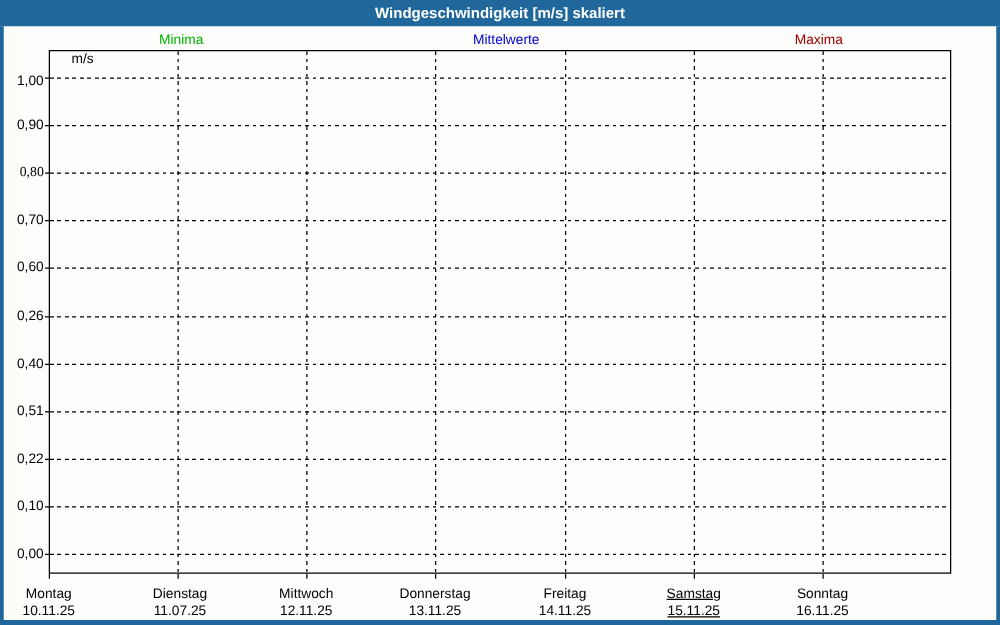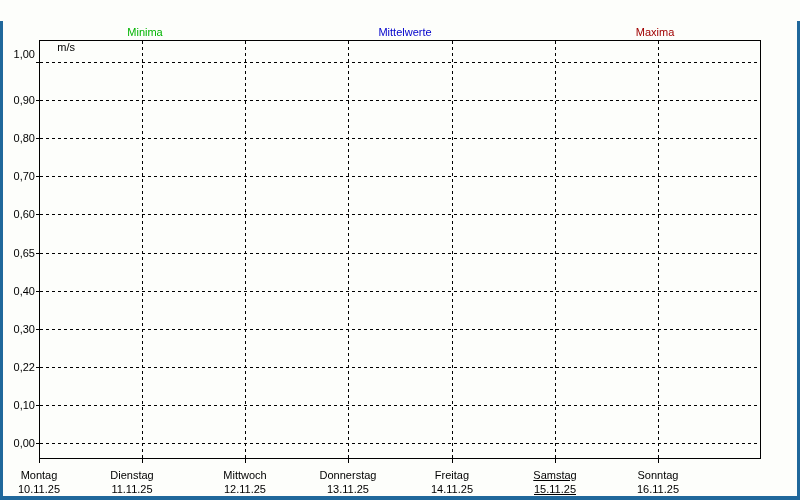--- a/index.html
+++ b/index.html
@@ -58,20 +58,23 @@
     transform: translateX(-50%);
     text-align: center; font-size: 11px; line-height: 14px;
     white-space: nowrap;
   }
 </style>
 </head>
 <body>
 
 <div id="root" style="background: rgb(253, 254, 251);">
 
+  <div id="titlebar" style="background: rgb(32, 104, 155); color: rgb(255, 255, 255);">
+    <span>Windgeschwindigkeit [m/s] skaliert</span>
+  </div>
 
   <div id="border-left" class="edge" style="background: rgb(32, 104, 155);"></div>
   <div id="border-right" class="edge" style="background: rgb(32, 104, 155);"></div>
   <div id="border-bottom" class="edge" style="background: rgb(32, 104, 155);"></div>
 
   <div class="legend-item" id="legend-minima" style="left: 145px; color: rgb(0, 180, 0);">Minima</div>
   <div class="legend-item" id="legend-mittelwerte" style="left: 405px; color: rgb(0, 0, 204);">Mittelwerte</div>
   <div class="legend-item" id="legend-maxima" style="left: 655px; color: rgb(160, 0, 0);">Maxima</div>
 
   <div id="unit-label">m/s</div>
@@ -91,50 +94,50 @@
       <div class="vgrid" style="left: 102px;"></div>
       <div class="vgrid" style="left: 205px;"></div>
       <div class="vgrid" style="left: 308px;"></div>
       <div class="vgrid" style="left: 412px;"></div>
       <div class="vgrid" style="left: 515px;"></div>
       <div class="vgrid" style="left: 618px;"></div>
     </div>
 
   <div id="axes-layer">
       <div class="ytick" style="top: 62px;"></div>
-      <div class="ylab" style="top: 48px;">1,00</div>
+      <div class="ylab" style="top: 59px;">1,00</div>
       <div class="ytick" style="top: 100px;"></div>
       <div class="ylab" style="top: 94px;">0,90</div>
       <div class="ytick" style="top: 138px;"></div>
-      <div class="ylab" style="top: 132px;">0,80</div>
+      <div class="ylab" style="top: 132px; font-family: Liberation Serif, serif;">0,80</div>
       <div class="ytick" style="top: 176px;"></div>
       <div class="ylab" style="top: 170px;">0,70</div>
       <div class="ytick" style="top: 214px;"></div>
       <div class="ylab" style="top: 208px;">0,60</div>
       <div class="ytick" style="top: 253px;"></div>
-      <div class="ylab" style="top: 247px;">0,65</div>
+      <div class="ylab" style="top: 247px;">0,26</div>
       <div class="ytick" style="top: 291px;"></div>
       <div class="ylab" style="top: 285px;">0,40</div>
       <div class="ytick" style="top: 329px;"></div>
-      <div class="ylab" style="top: 323px;">0,30</div>
+      <div class="ylab" style="top: 323px;">0,51</div>
       <div class="ytick" style="top: 367px;"></div>
       <div class="ylab" style="top: 361px;">0,22</div>
       <div class="ytick" style="top: 405px;"></div>
       <div class="ylab" style="top: 399px;">0,10</div>
       <div class="ytick" style="top: 443px;"></div>
       <div class="ylab" style="top: 437px;">0,00</div>
       <div class="xtick" style="left: 39px;"></div>
       <div class="daylab" style="left: 39px;">
         <div>Montag</div>
         <div>10.11.25</div>
       </div>
       <div class="xtick" style="left: 142px;"></div>
-      <div class="daylab" style="left: 132px;">
+      <div class="daylab" style="left: 144px;">
         <div>Dienstag</div>
-        <div>11.11.25</div>
+        <div>11.07.25</div>
       </div>
       <div class="xtick" style="left: 245px;"></div>
       <div class="daylab" style="left: 245px;">
         <div>Mittwoch</div>
         <div>12.11.25</div>
       </div>
       <div class="xtick" style="left: 348px;"></div>
       <div class="daylab" style="left: 348px; text-align: center;">
         <div>Donnerstag</div>
         <div>13.11.25</div>

